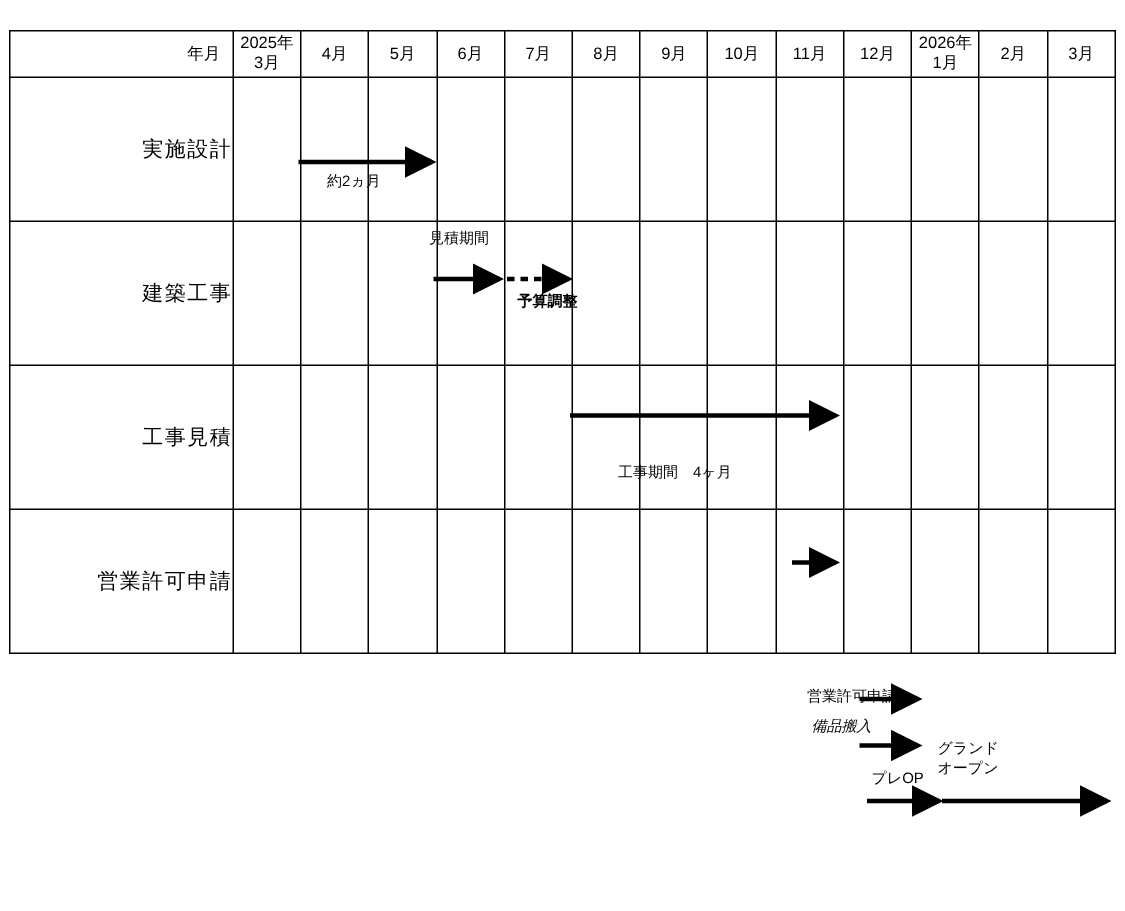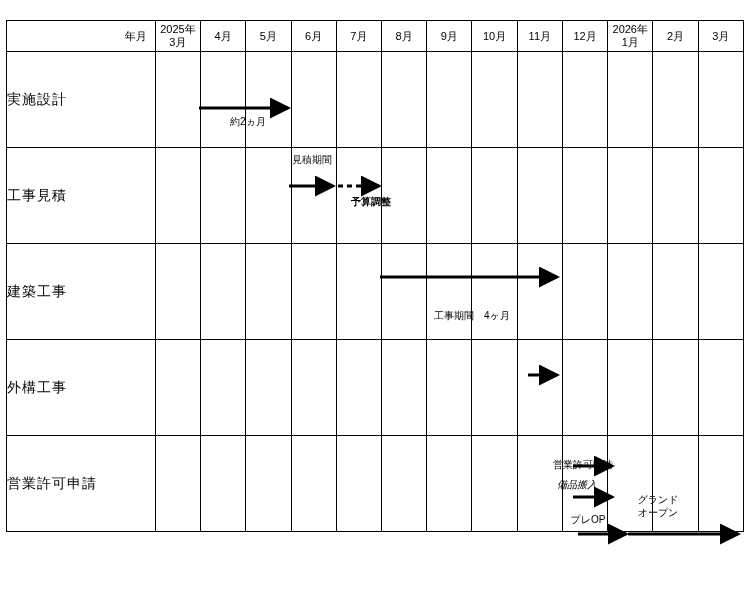--- a/index.html
+++ b/index.html
@@ -42,39 +42,38 @@
   }
   .hdr-label {
     text-align: right !important;
     padding-right: 8px !important;
     font-size: 12px;
   }
   .task-row td {
     height: 95px;
   }
   .task-name {
-    text-align: left;
+    text-align: right;
     font-size: 14px;
     letter-spacing: 1px;
   }
   
   #overlay {
     position: absolute;
     left: 0;
     top: 0;
     width: 750px;
     height: 607px;
     pointer-events: none;
   }
   .ann {
     position: absolute;
     font-size: 10px;
     white-space: nowrap;
     line-height: 1.15;
-    text-align: center;
   }
   .two-line {
     line-height: 1.25;
   }
 </style>
 </head>
 <body>
 
 <div id="chart-root">
 
@@ -130,69 +129,53 @@
       <td></td>
       <td></td>
       <td></td>
       <td></td>
       <td></td>
       <td></td>
       <td></td>
     </tr>
 
     <tr class="task-row">
+      <td class="task-name">建築工事</td>
+      <td></td>
+      <td></td>
+      <td></td>
+      <td></td>
+      <td></td>
+      <td></td>
+      <td></td>
+      <td></td>
+      <td></td>
+      <td></td>
+      <td></td>
+      <td></td>
+      <td></td>
+    </tr>
+
+    <tr class="task-row">
       <td class="task-name">工事見積</td>
       <td></td>
       <td></td>
       <td></td>
       <td></td>
       <td></td>
       <td></td>
       <td></td>
       <td></td>
       <td></td>
       <td></td>
       <td></td>
       <td></td>
       <td></td>
     </tr>
 
-    <tr class="task-row">
-      <td class="task-name">建築工事</td>
-      <td></td>
-      <td></td>
-      <td></td>
-      <td></td>
-      <td></td>
-      <td></td>
-      <td></td>
-      <td></td>
-      <td></td>
-      <td></td>
-      <td></td>
-      <td></td>
-      <td></td>
-    </tr>
-
-    <tr class="task-row">
-      <td class="task-name">外構工事</td>
-      <td></td>
-      <td></td>
-      <td></td>
-      <td></td>
-      <td></td>
-      <td></td>
-      <td></td>
-      <td></td>
-      <td></td>
-      <td></td>
-      <td></td>
-      <td></td>
-      <td></td>
-    </tr>
 
     <tr class="task-row">
       <td class="task-name">営業許可申請</td>
       <td></td>
       <td></td>
       <td></td>
       <td></td>
       <td></td>
       <td></td>
       <td></td>
@@ -236,20 +219,20 @@
   <div class="ann" style="left:286px; top:154px; width:52px;">見積期間</div>
 
   <div class="ann" style="left:345px; top:196px; width:52px;font-weight:bold;">予算調整</div>
 
   <div class="ann" style="left:412px; top:288px; width:120px;margin-top:22px;">工事期間　4ヶ月</div>
 
   <div class="ann" style="left:538px; top:459px; width:90px;">営業許可申請</div>
 
   <div class="ann" style="left:541px; top:479px; width:72px;font-style:italic;">備品搬入</div>
 
-  <div class="ann" style="left:559px; top:514px; width:58px;">プレOP</div>
+  <div class="ann" style="left:581px; top:514px; width:58px;">プレOP</div>
 
   <div class="ann two-line" style="left:625px; top:494px; width:66px;">
     <div>グランド</div>
     <div>オープン</div>
   </div>
 
 </div>
 
 </body></html>

